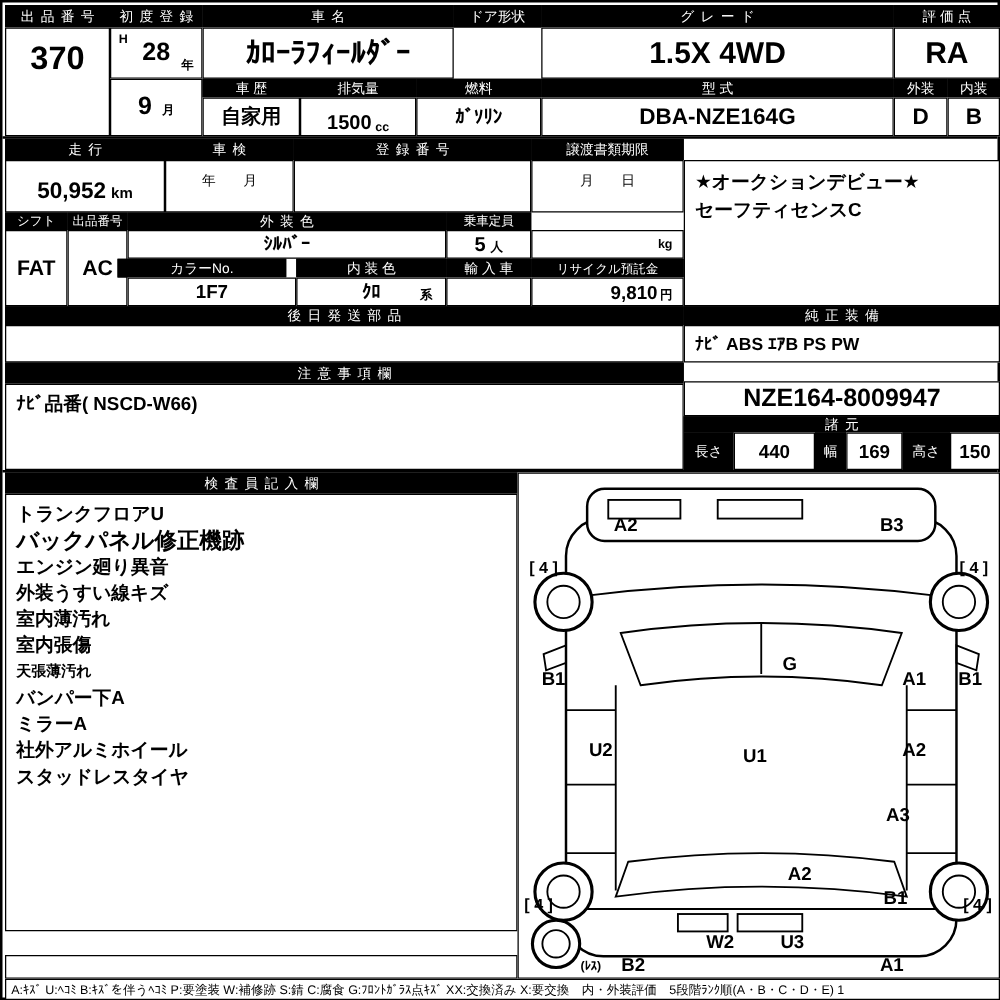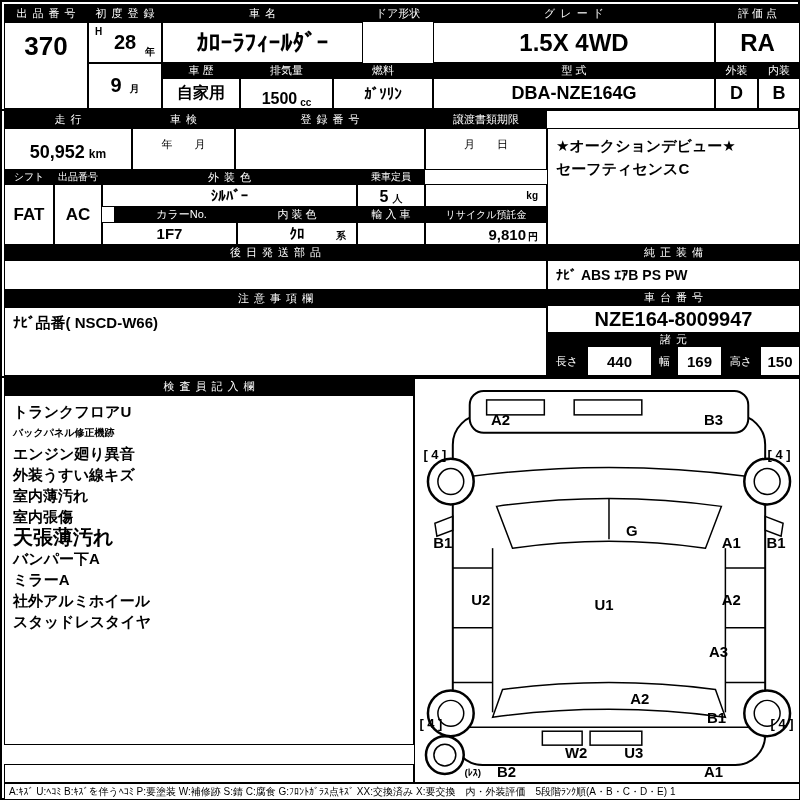--- a/index.html
+++ b/index.html
@@ -105,21 +105,21 @@
 
   <div class="c v" style="left:2px;top:182px;width:50px;height:61px;font-size:17px">FAT</div>
   <div class="c v" style="left:52px;top:182px;width:48px;height:61px;font-size:17px">AC</div>
   <div class="c v" style="left:100px;top:182px;width:255px;height:23px;font-size:15px">ｼﾙﾊﾞｰ</div>
   <div class="c v" style="left:355px;top:182px;width:68px;height:23px;align-items:baseline;padding-top:3px">
     <span style="font-size:16px">5</span>
     <span class="unit" style="margin-left:4px">人</span>
   </div>
   <div class="c right" style="left:423px;top:182px;width:122px;height:23px;font-size:10px;font-weight:bold;padding-right:8px">kg</div>
 
-  <div class="c h n" style="left:112px;top:205px;width:135px;height:15px">カラーNo.</div>
+  <div class="c h n" style="left:92px;top:205px;width:135px;height:15px">カラーNo.</div>
   <div class="c h" style="left:235px;top:205px;width:120px;height:15px">内装色</div>
   <div class="c h" style="left:355px;top:205px;width:68px;height:15px">輸入車</div>
   <div class="c h s10 n" style="left:423px;top:205px;width:122px;height:15px">リサイクル預託金</div>
 
   <div class="c v" style="left:100px;top:220px;width:135px;height:23px;font-size:15px">1F7</div>
   <div class="c v" style="left:235px;top:220px;width:120px;height:23px">
     <span style="font-size:15px">ｸﾛ</span>
     <span style="position:absolute;right:10px;top:6px;font-size:10px;font-weight:bold">系</span>
   </div>
   <div class="c" style="left:355px;top:220px;width:68px;height:23px"></div>
@@ -129,41 +129,40 @@
   </div>
 
   <div class="c h w" style="left:2px;top:243px;width:543px;height:15px">後日発送部品</div>
   <div class="c" style="left:2px;top:258px;width:543px;height:30px"></div>
   <div class="c h w" style="left:545px;top:243px;width:253px;height:15px">純正装備</div>
   <div class="c h w" style="left:2px;top:288px;width:543px;height:17px">注意事項欄</div>
 
   <div class="c v left" style="left:545px;top:258px;width:253px;height:30px;font-size:14px;padding-left:8px">ﾅﾋﾞ ABS ｴｱB PS PW</div>
   <div class="c v left topalign" style="left:2px;top:305px;width:543px;height:69px;font-size:15px;padding:6px 0 0 8px">ﾅﾋﾞ品番( NSCD-W66)</div>
 
-  <div class="c h w" style="left:545px;top:288px;width:253px;height:15px">車台番号</div>
   <div class="c v" style="left:545px;top:303px;width:253px;height:28px;font-size:20px">NZE164-8009947</div>
   <div class="c h w" style="left:545px;top:331px;width:253px;height:13px">諸元</div>
   <div class="c h n" style="left:545px;top:344px;width:40px;height:30px">長さ</div>
   <div class="c v" style="left:585px;top:344px;width:65px;height:30px;font-size:15px">440</div>
   <div class="c h n" style="left:650px;top:344px;width:25px;height:30px">幅</div>
   <div class="c v" style="left:675px;top:344px;width:45px;height:30px;font-size:15px">169</div>
   <div class="c h n" style="left:720px;top:344px;width:38px;height:30px">高さ</div>
   <div class="c v" style="left:758px;top:344px;width:40px;height:30px;font-size:15px">150</div>
 
   <div class="divider" style="top:374px"></div>
 
   <div class="c h w" style="left:2px;top:376px;width:410px;height:17px">検査員記入欄</div>
   <div class="c col" style="left:2px;top:393px;width:410px;height:350px;padding:5px 12px 0 8px">
     <div class="v" style="font-size:15px;line-height:21px">トランクフロアU</div>
-    <div class="v" style="font-size:10px;line-height:21px">バックパネル修正機跡</div>
+    <div class="v" style="font-size:18px;line-height:21px">バックパネル修正機跡</div>
     <div class="v" style="font-size:15px;line-height:21px">エンジン廻り異音</div>
     <div class="v" style="font-size:15px;line-height:21px">外装うすい線キズ</div>
     <div class="v" style="font-size:15px;line-height:21px">室内薄汚れ</div>
     <div class="v" style="font-size:15px;line-height:21px">室内張傷</div>
-    <div class="v" style="font-size:20px;line-height:21px">天張薄汚れ</div>
+    <div class="v" style="font-size:12px;line-height:21px">天張薄汚れ</div>
     <div class="v" style="font-size:15px;line-height:21px">バンパー下A</div>
     <div class="v" style="font-size:15px;line-height:21px">ミラーA</div>
     <div class="v" style="font-size:15px;line-height:21px">社外アルミホイール</div>
     <div class="v" style="font-size:15px;line-height:21px">スタッドレスタイヤ</div>
   </div>
 
   <div class="c" style="left:2px;top:762px;width:410px;height:19px"></div>
 
   <div class="c" style="left:412px;top:376px;width:386px;height:405px">
     <svg width="384" height="403" viewBox="0 0 386 405" style="display:block">

